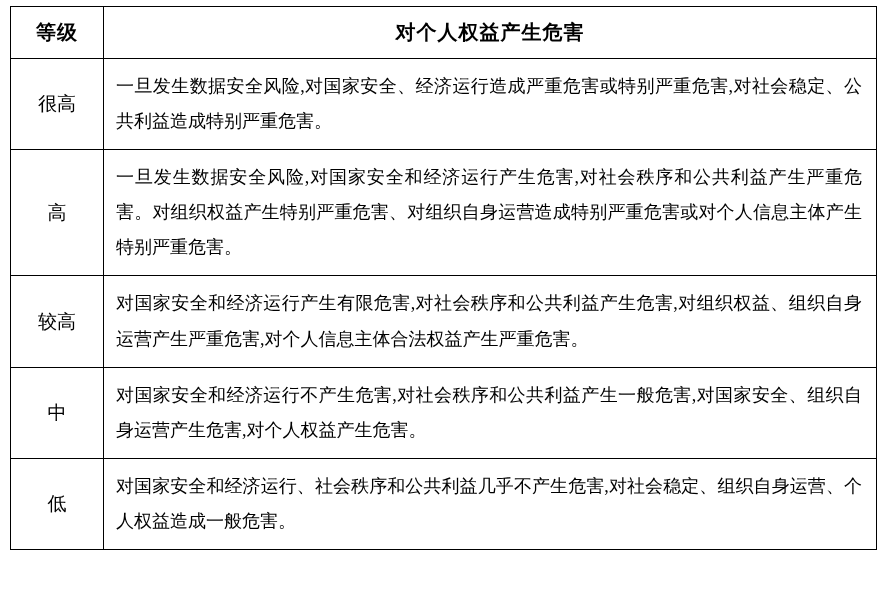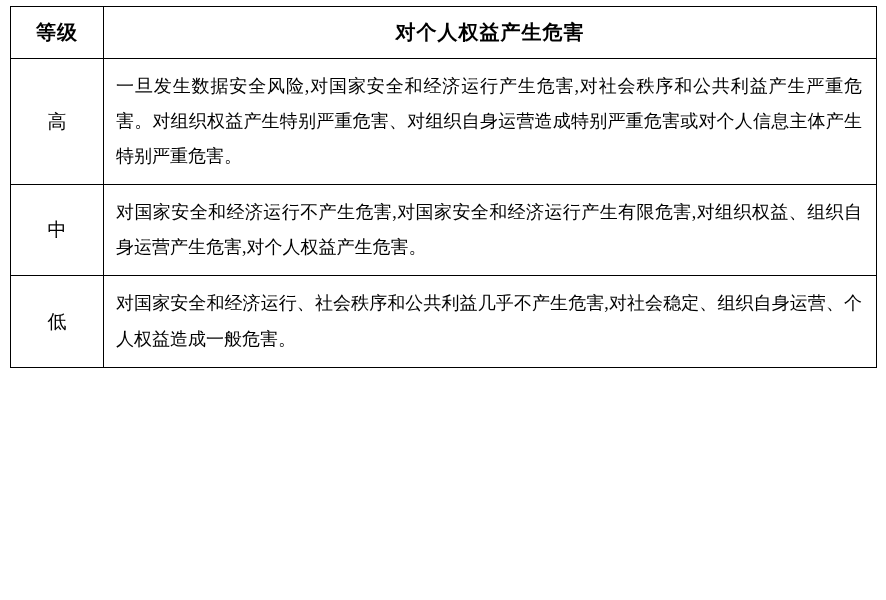--- a/index.html
+++ b/index.html
@@ -68,29 +68,41 @@
       <col class="col-desc">
     </colgroup>
     <thead>
       <tr>
         <th class="header-cell">等级</th>
         <th class="header-cell">对个人权益产生危害</th>
       </tr>
     </thead>
     <tbody>
       <tr>
+        <td class="level-cell">很高</td>
+        <td class="desc-cell">
+          <span class="desc-text">一旦发生数据安全风险,对国家安全、经济运行造成严重危害或特别严重危害,对社会稳定、公共利益造成特别严重危害。</span>
+        </td>
+      </tr>
+      <tr>
         <td class="level-cell">高</td>
         <td class="desc-cell">
           <span class="desc-text">一旦发生数据安全风险,对国家安全和经济运行产生危害,对社会秩序和公共利益产生严重危害。对组织权益产生特别严重危害、对组织自身运营造成特别严重危害或对个人信息主体产生特别严重危害。</span>
         </td>
       </tr>
       <tr>
+        <td class="level-cell">较高</td>
+        <td class="desc-cell">
+          <span class="desc-text">对国家安全和经济运行产生有限危害,对社会秩序和公共利益产生危害,对组织权益、组织自身运营产生严重危害,对个人信息主体合法权益产生严重危害。</span>
+        </td>
+      </tr>
+      <tr>
         <td class="level-cell">中</td>
         <td class="desc-cell">
-          <span class="desc-text">对国家安全和经济运行不产生危害,对国家安全和经济运行产生有限危害,对组织权益、组织自身运营产生危害,对个人权益产生危害。</span>
+          <span class="desc-text">对国家安全和经济运行不产生危害,对社会秩序和公共利益产生一般危害,对国家安全、组织自身运营产生危害,对个人权益产生危害。</span>
         </td>
       </tr>
       <tr>
         <td class="level-cell">低</td>
         <td class="desc-cell">
           <span class="desc-text">对国家安全和经济运行、社会秩序和公共利益几乎不产生危害,对社会稳定、组织自身运营、个人权益造成一般危害。</span>
         </td>
       </tr>
     </tbody>
   </table>

